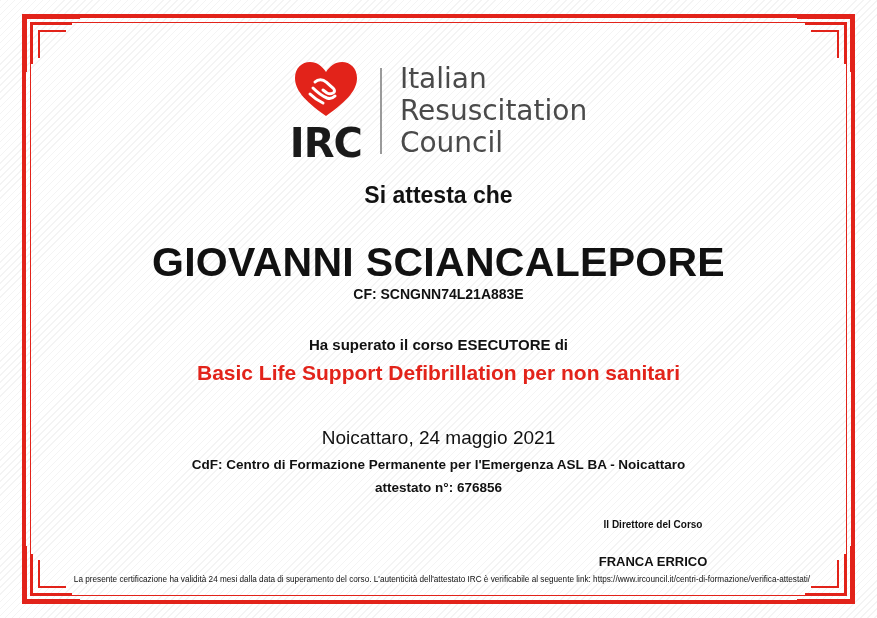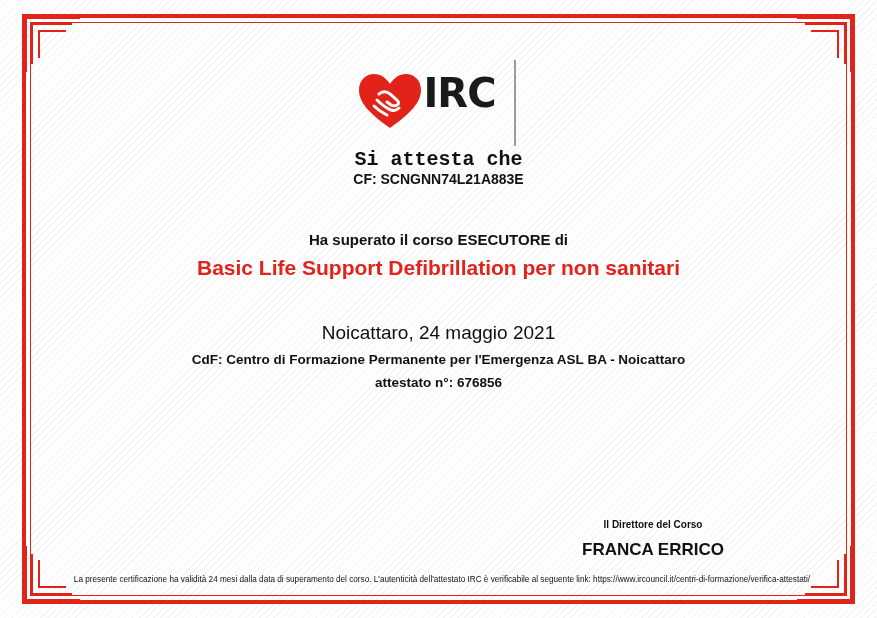--- a/index.html
+++ b/index.html
@@ -111,20 +111,21 @@
   
   .logo-row {
     display: flex;
     align-items: center;
     justify-content: center;
     gap: 14px;
     margin-top: 16px;
   }
   .logo-left {
     display: flex;
+    flex-direction: column;
     justify-content: center;
   }
   .heart-icon { display: block; }
   .logo-irc {
     font-family: "DejaVu Sans", sans-serif;
     font-weight: bold;
     font-size: 40px;
     letter-spacing: -1px;
     color: #1a1a1a;
     line-height: 0.95;
@@ -146,43 +147,42 @@
   }
 
   .line-verificato {
     margin-top: 18px;
     font-size: 23px;
     font-weight: bold;
     color: #111;
     letter-spacing: 0.2px;
   }
   .line-attesta {
-    margin-top: 2px;
-    font-size: 20px;
-    font-weight: bold;
-    color: #111;
-    font-family: Liberation Mono, monospace;
+    margin-top: 20px;
+    font-size: 23px;
+    font-weight: bold;
+    color: #111;
   }
 
   .recipient-name {
     margin-top: 30px;
     font-size: 41px;
     font-weight: bold;
     color: #111;
     letter-spacing: 0.3px;
   }
   .recipient-cf {
     margin-top: 0;
     font-size: 14px;
     font-weight: bold;
     color: #111;
   }
 
   .course-pre {
-    margin-top: 44px;
+    margin-top: 34px;
     font-size: 15px;
     font-weight: bold;
     color: #111;
   }
   .course-title {
     margin-top: 8px;
     font-size: 21px;
     font-weight: bold;
     color: #e2231a;
   }
@@ -213,22 +213,22 @@
     top: 475px;
     width: 260px;
     text-align: center;
   }
   .signature-role {
     font-size: 10px;
     font-weight: bold;
     color: #111;
   }
   .signature-name {
-    margin-top: 10px;
-    font-size: 17px;
+    margin-top: 24px;
+    font-size: 13px;
     font-weight: bold;
     color: #111;
   }
 
   .footer-note {
     position: absolute;
     left: 7px;
     right: 0;
     bottom: -6px;
     font-size: 8.2px;
@@ -275,24 +275,30 @@
             <path d="M22 22 c3 -3 8 -3 11 0 l7 6 c2 2 2 4 0 5 c-2 1 -4 1 -6 0 l-4 -3" fill="none" stroke="#ffffff" stroke-width="3" stroke-linecap="round"></path>
             <path d="M20 28 c4 4 9 8 14 10 c3 1 6 0 8 -2" fill="none" stroke="#ffffff" stroke-width="3" stroke-linecap="round"></path>
             <path d="M17 34 c4 4 9 7 13 9" fill="none" stroke="#ffffff" stroke-width="3" stroke-linecap="round"></path>
           </svg>
         </span>
         <div class="logo-irc">IRC</div>
       </div>
 
       <div class="logo-divider"></div>
 
+      <div class="logo-words">
+        <div>Italian</div>
+        <div>Resuscitation</div>
+        <div>Council</div>
+      </div>
     </div>
 
     <div class="line-attesta">Si attesta che</div>
 
+    <div class="recipient-name">GIOVANNI SCIANCALEPORE</div>
     <div class="recipient-cf">CF: SCNGNN74L21A883E</div>
 
     <div class="course-pre">Ha superato il corso ESECUTORE di</div>
     <div class="course-title">Basic Life Support Defibrillation per non sanitari</div>
 
     <div class="place-date">Noicattaro, 24 maggio 2021</div>
     <div class="cdf-line">CdF: Centro di Formazione Permanente per l'Emergenza ASL BA - Noicattaro</div>
     <div class="attestato-line">attestato n°: 676856</div>
 
     <div class="signature-block">

